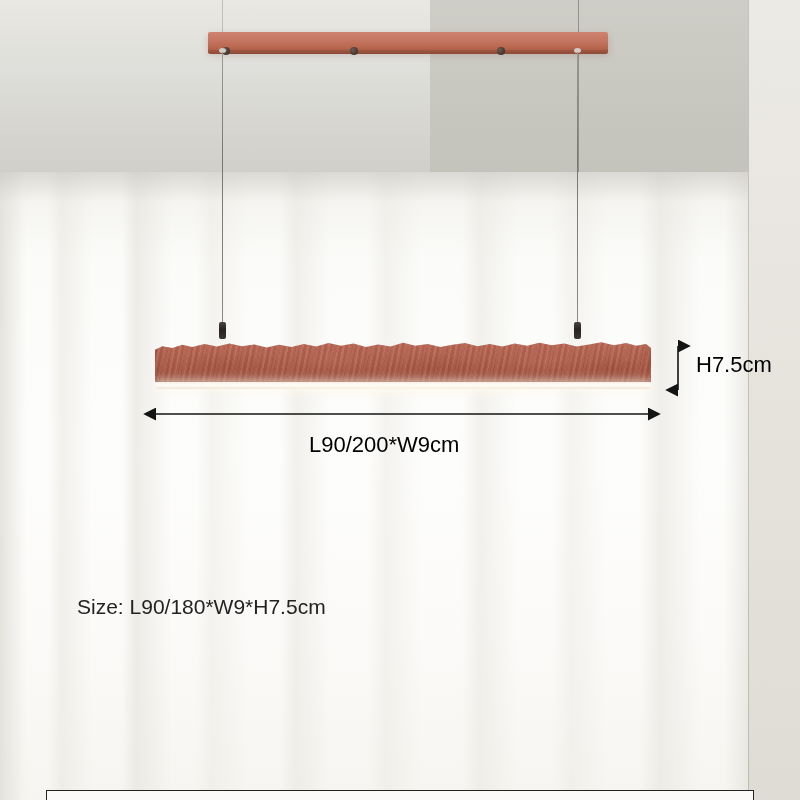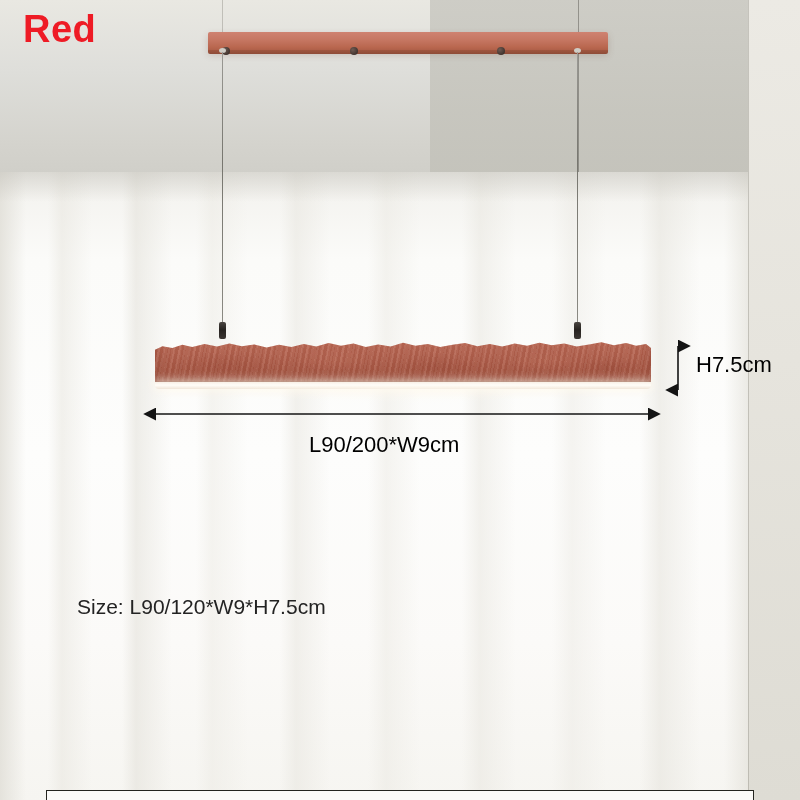--- a/index.html
+++ b/index.html
@@ -251,21 +251,20 @@
       </marker>
     </defs>
     <line x1="156" y1="414" x2="648" y2="414" stroke="#141414" stroke-width="1.6" marker-start="url(#ah-l)" marker-end="url(#ah-r)"></line>
     <line x1="678" y1="346" x2="678" y2="390" stroke="#141414" stroke-width="1.6" marker-start="url(#ah-u)" marker-end="url(#ah-d)"></line>
   </svg>
 
   <div class="dim-label" id="dim-width-label">L90/200*W9cm</div>
 
   <div class="dim-label" id="dim-height-label">H7.5cm</div>
 
-  <div class="color-tag">Red</div>
 
   <div class="specs">
-    <div class="spec-line">Size: L90/120*W9*H7.5cm</div>
+    <div class="spec-line">Size: L90/180*W9*H7.5cm</div>
   </div>
 
   <div class="bottom-frame"></div>
 
 </div>
 
 </body></html>

